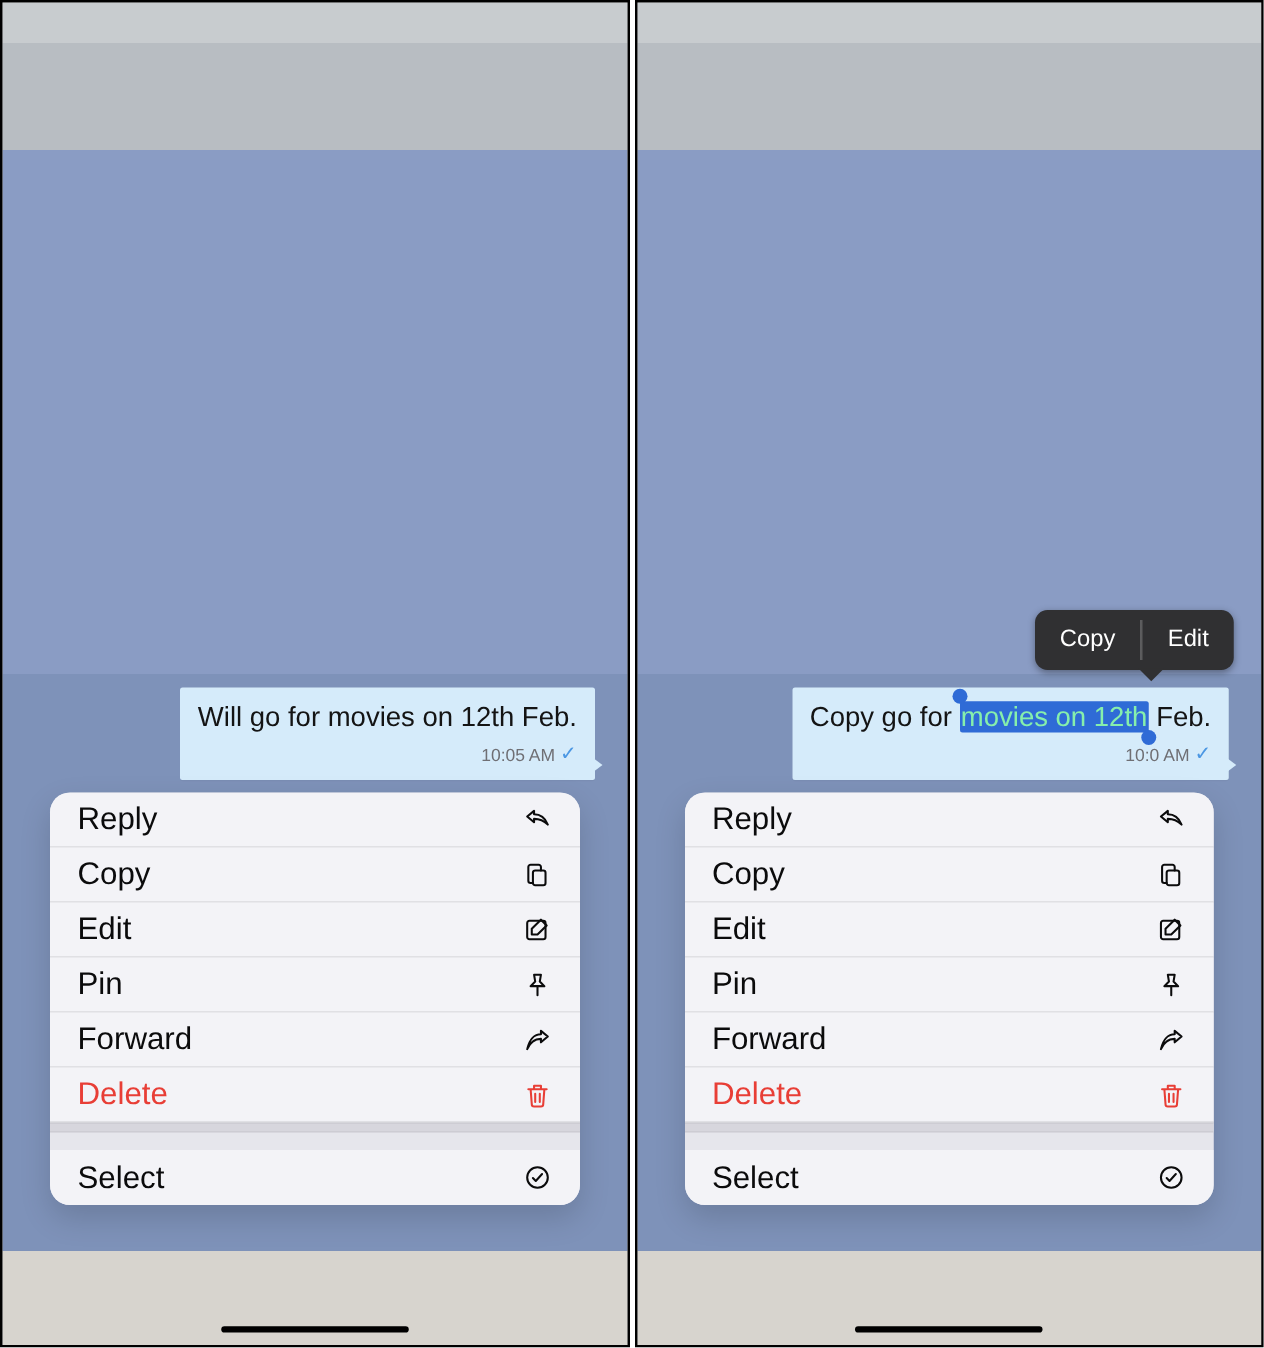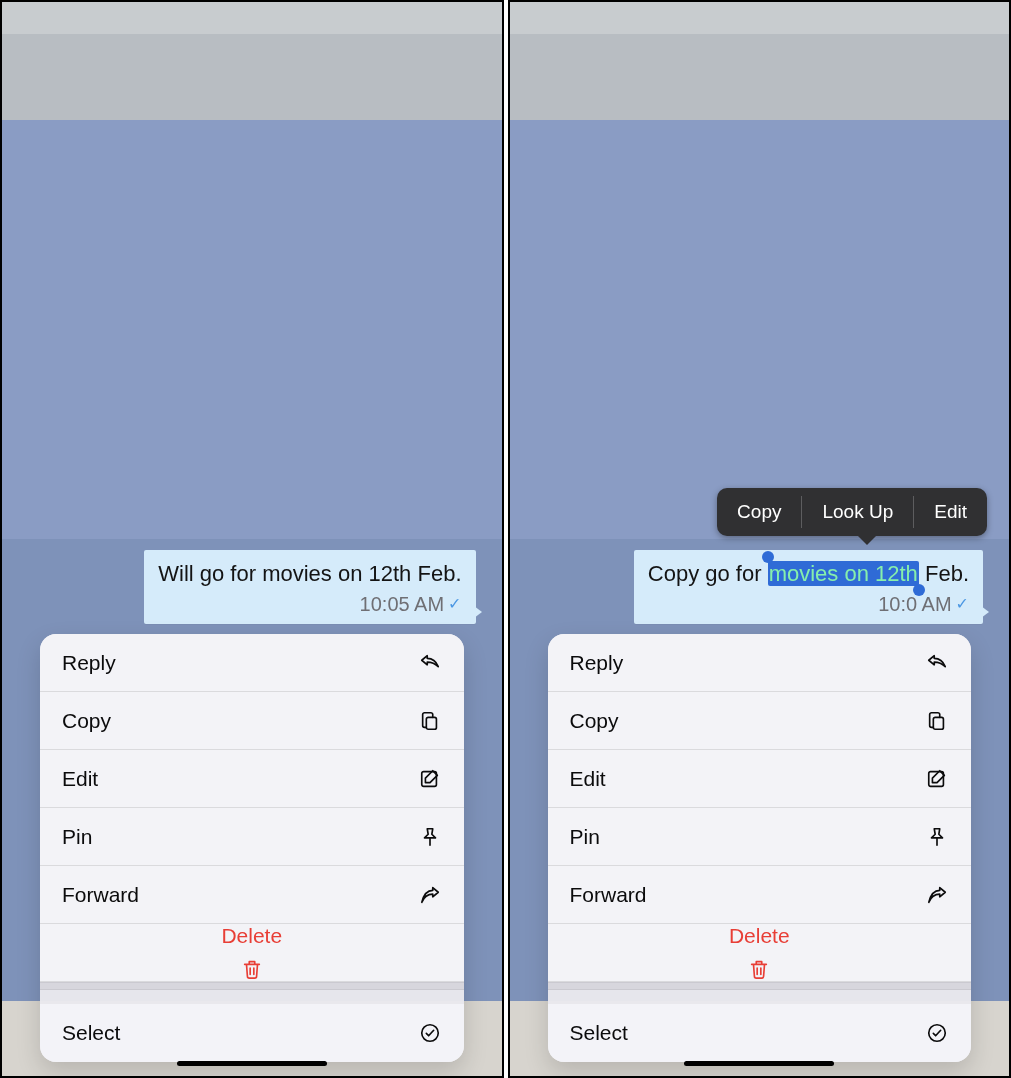--- a/index.html
+++ b/index.html
@@ -58,21 +58,21 @@
     border-bottom: 6px solid transparent;
   }
   .bubble-meta {
     display: flex;
     align-items: center;
     justify-content: flex-end;
     gap: 4px;
     margin-top: 2px;
   }
   .bubble-time {
-    font-size: 20px;
+    font-size: 14px;
     color: #6f6f74;
   }
   .check {
     color: #4b97e3;
     font-size: 16px;
     line-height: 1;
   }
 
   
   .sel {
@@ -135,30 +135,30 @@
     right: 38px;
     background: rgba(233,232,237,0.97);
     border-radius: 16px;
     overflow: hidden;
     box-shadow: 0 10px 25px rgba(0,0,0,0.15);
   }
   .menu .item {
     display: flex;
     align-items: center;
     justify-content: space-between;
-    height: 58px;
+    height: 44px;
     padding: 0 22px;
-    font-size: 21px;
+    font-size: 25px;
     color: #0b0b0c;
     border-bottom: 1px solid rgba(0,0,0,0.10);
     cursor: pointer;
     background: rgba(244,244,248,0.9);
   }
   .menu .item:last-child { border-bottom: none; margin-top: 14px; }
-  .menu .item.destructive { color: #e83e36; flex-direction: column; }
+  .menu .item.destructive { color: #e83e36; }
   .menu .item.destructive .icon svg { stroke: #e83e36; }
   .menu .sep-thick {
     height: 8px;
     background: #d7d6dd;
     border-top: 1px solid rgba(0,0,0,0.06);
     border-bottom: 1px solid rgba(0,0,0,0.06);
   }
   .icon {
     width: 24px; height: 24px;
     flex: 0 0 24px;
@@ -267,21 +267,20 @@
     <div class="home-ind"></div>
   </div>
 </div>
 
 <div class="screen">
   <div class="content-area">
 
     <div class="popup-bar">
       <div class="pb-item">Copy</div>
       <div class="pb-sep"></div>
-      <div class="pb-item">Look Up</div>
       <div class="pb-sep"></div>
       <div class="pb-item">Edit</div>
       <div class="caret"></div>
     </div>
 
     <div class="bubble">
       <span>Copy go for </span><span class="sel"><span class="sel-handle start"></span><span>movies on 12th</span><span class="sel-handle end"></span></span><span> Feb.</span>
       <div class="bubble-meta">
         <span class="bubble-time">10:0   AM</span>
         <span class="check">✓</span>

